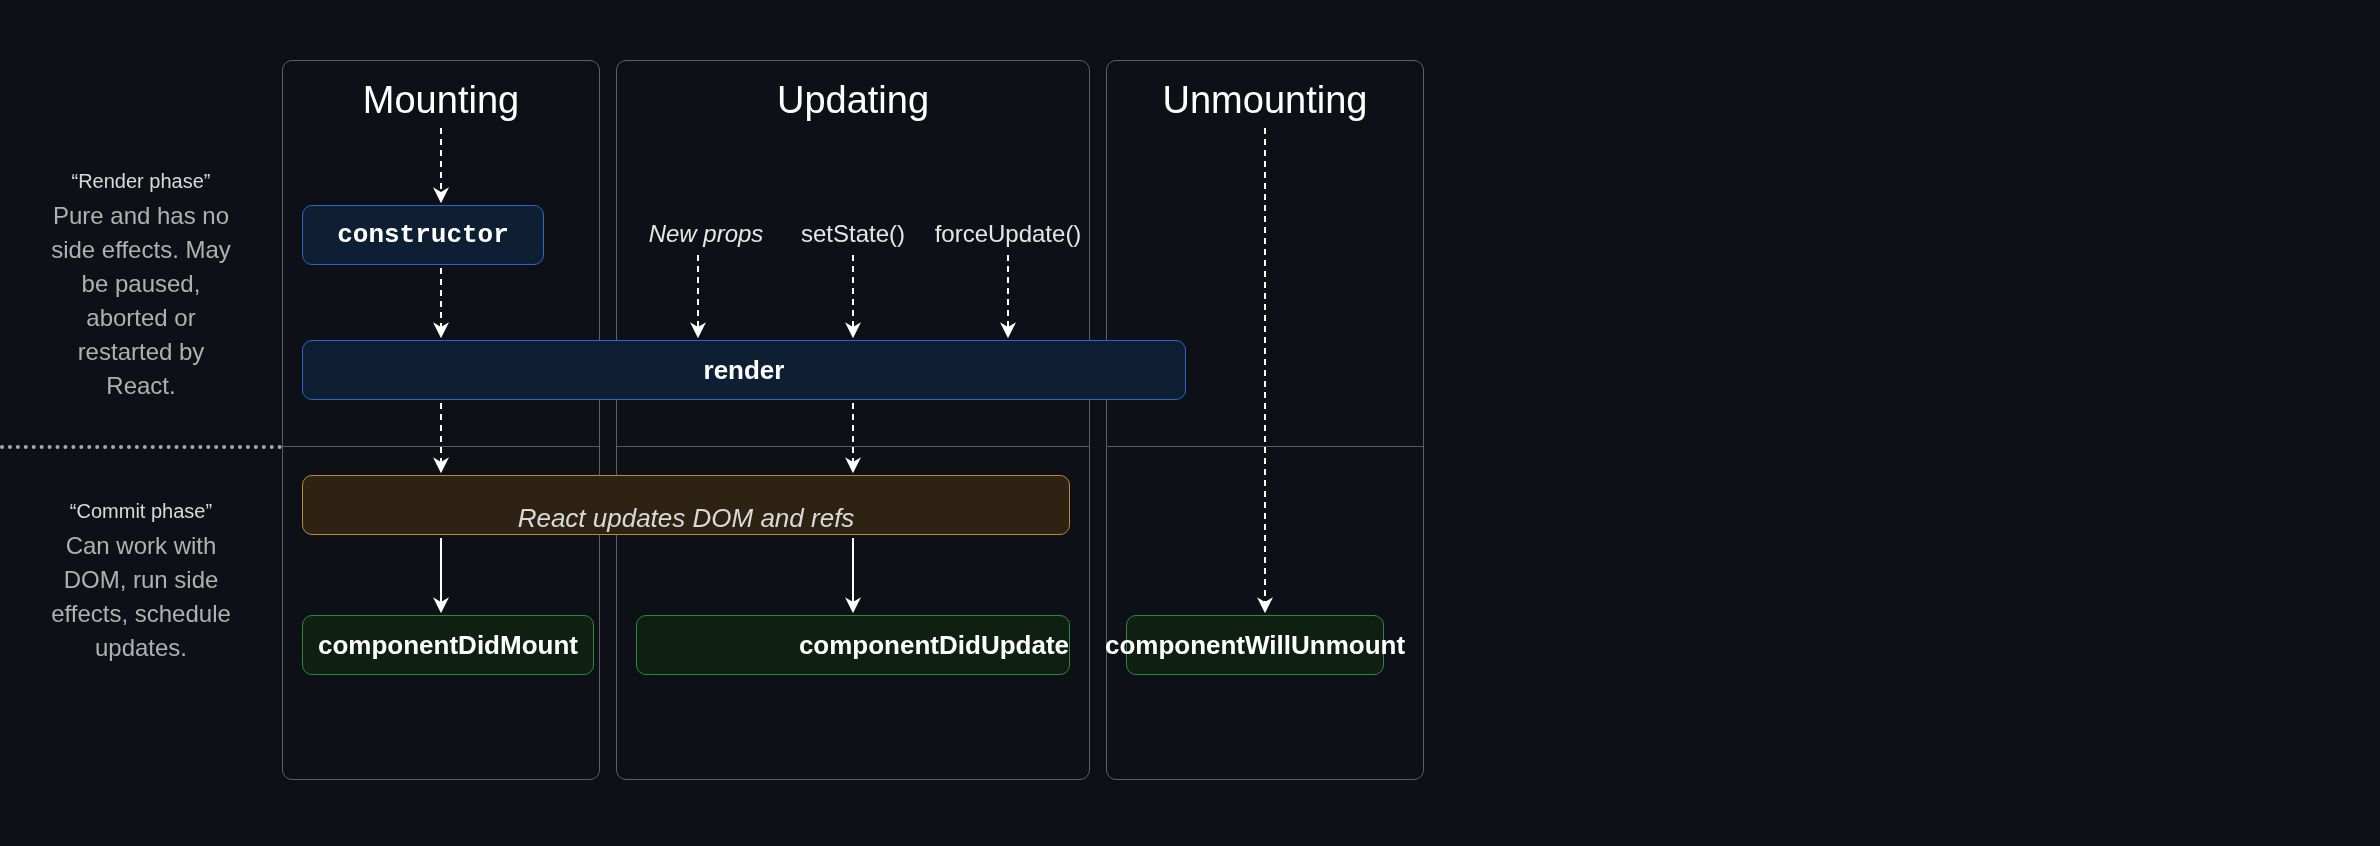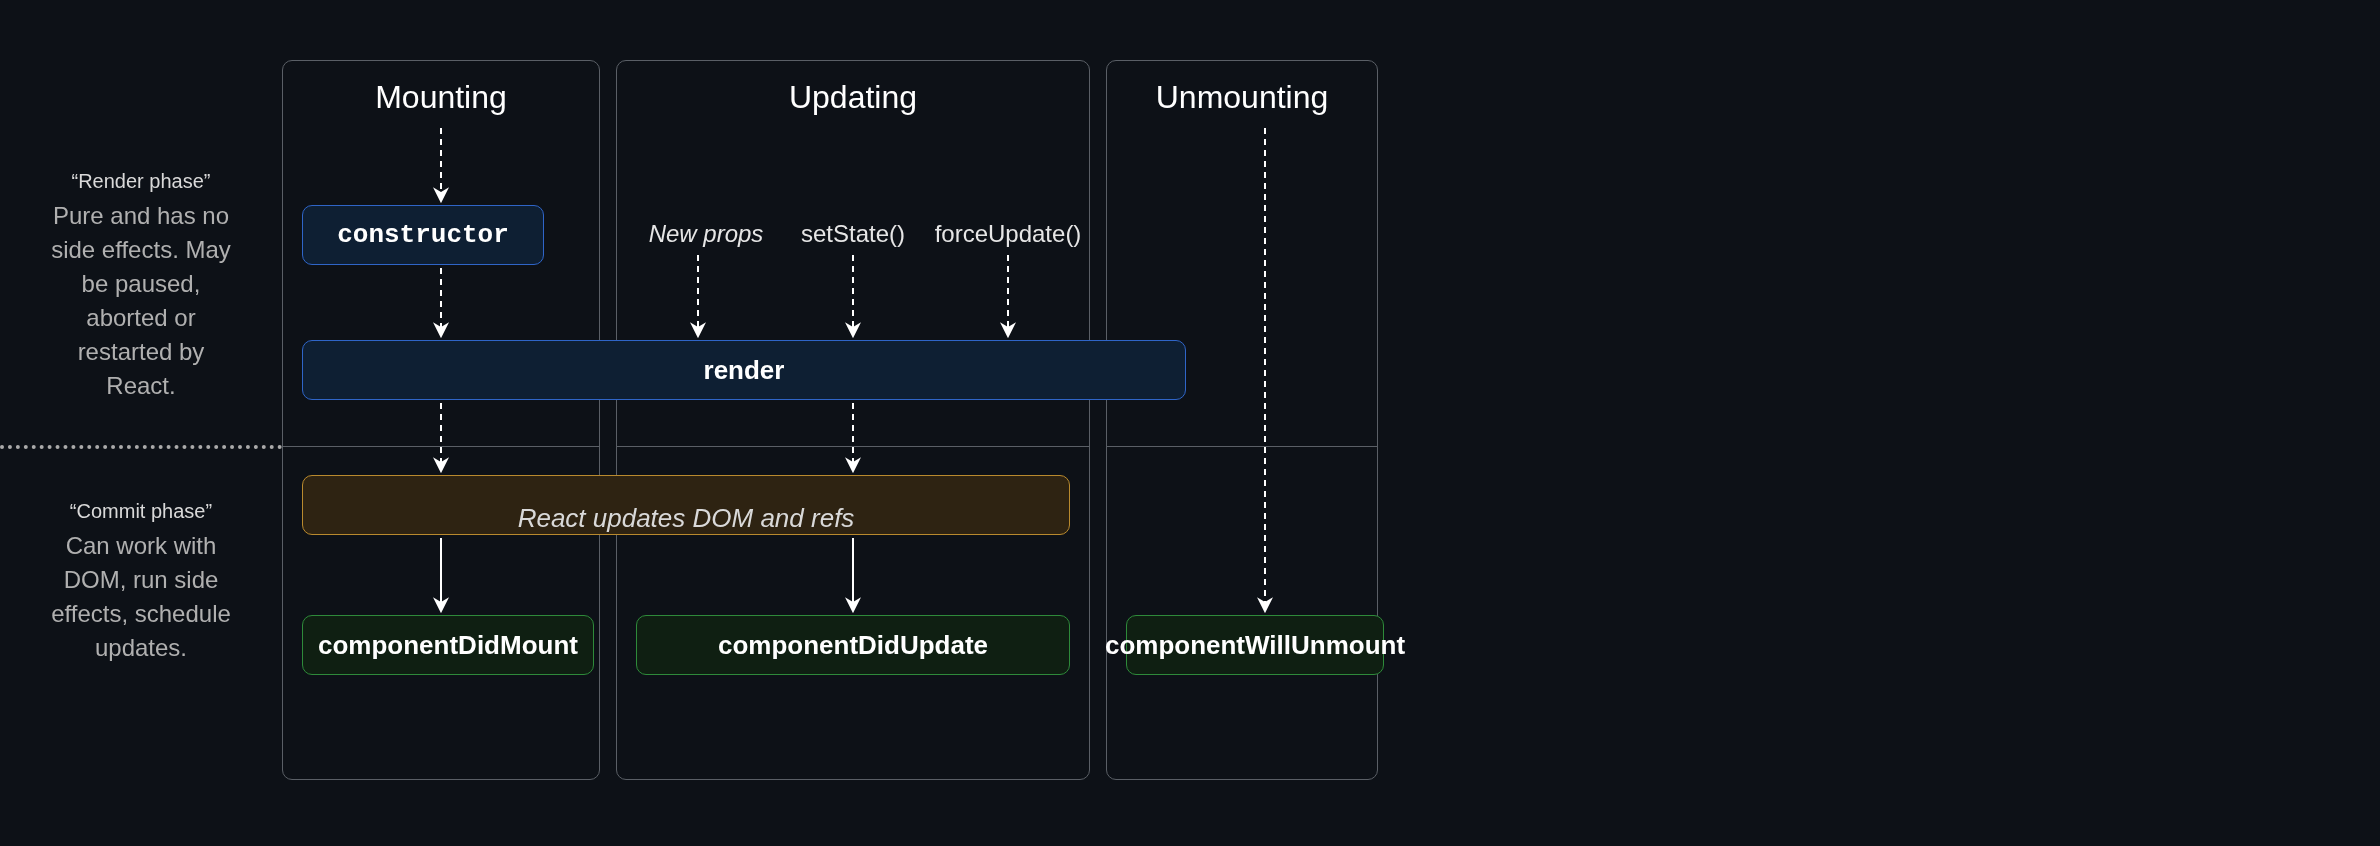--- a/index.html
+++ b/index.html
@@ -48,28 +48,28 @@
 
   .col {
     position: absolute;
     top: 60px;
     height: 720px;
     border: 1px solid #5a5f66;
     border-radius: 10px;
   }
   .col-mounting  { left: 282px;  width: 318px; }
   .col-updating  { left: 616px;  width: 474px; }
-  .col-unmount   { left: 1106px; width: 272px; }
+  .col-unmount   { left: 1106px; width: 318px; }
 
   .col-heading {
     position: absolute;
     top: 18px;
     left: 0; right: 0;
     text-align: center;
-    font-size: 32px;
+    font-size: 38px;
     font-weight: 500;
     color: #ffffff;
   }
 
   .row-divider {
     position: absolute;
     left: 0; right: 0;
     border-top: 1px solid #5a5f66;
   }
 
@@ -139,21 +139,21 @@
   </div>
   <div class="box blue" style="left:302px; top:340px; width:884px;">
     <span>render</span>
   </div>
   <div class="box brown" style="left:302px; top:475px; width:768px;">
     <span>React updates DOM and refs</span>
   </div>
   <div class="box green" style="left:302px; top:615px; width:292px;">
     <span>componentDidMount</span>
   </div>
-  <div class="box green" style="left:636px; top:615px; width:434px;">
+  <div class="box green" style="left:636px; top:615px; width:434px;justify-content:flex-end;">
     <span>componentDidUpdate</span>
   </div>
   <div class="box green" style="left:1126px; top:615px; width:258px;">
     <span>componentWillUnmount</span>
   </div>
 
   <div class="trigger italic" style="left:698px; top:220px;">New props</div>
   <div class="trigger" style="left:853px; top:220px;">setState()</div>
   <div class="trigger" style="left:1008px; top:220px;">forceUpdate()</div>
 

